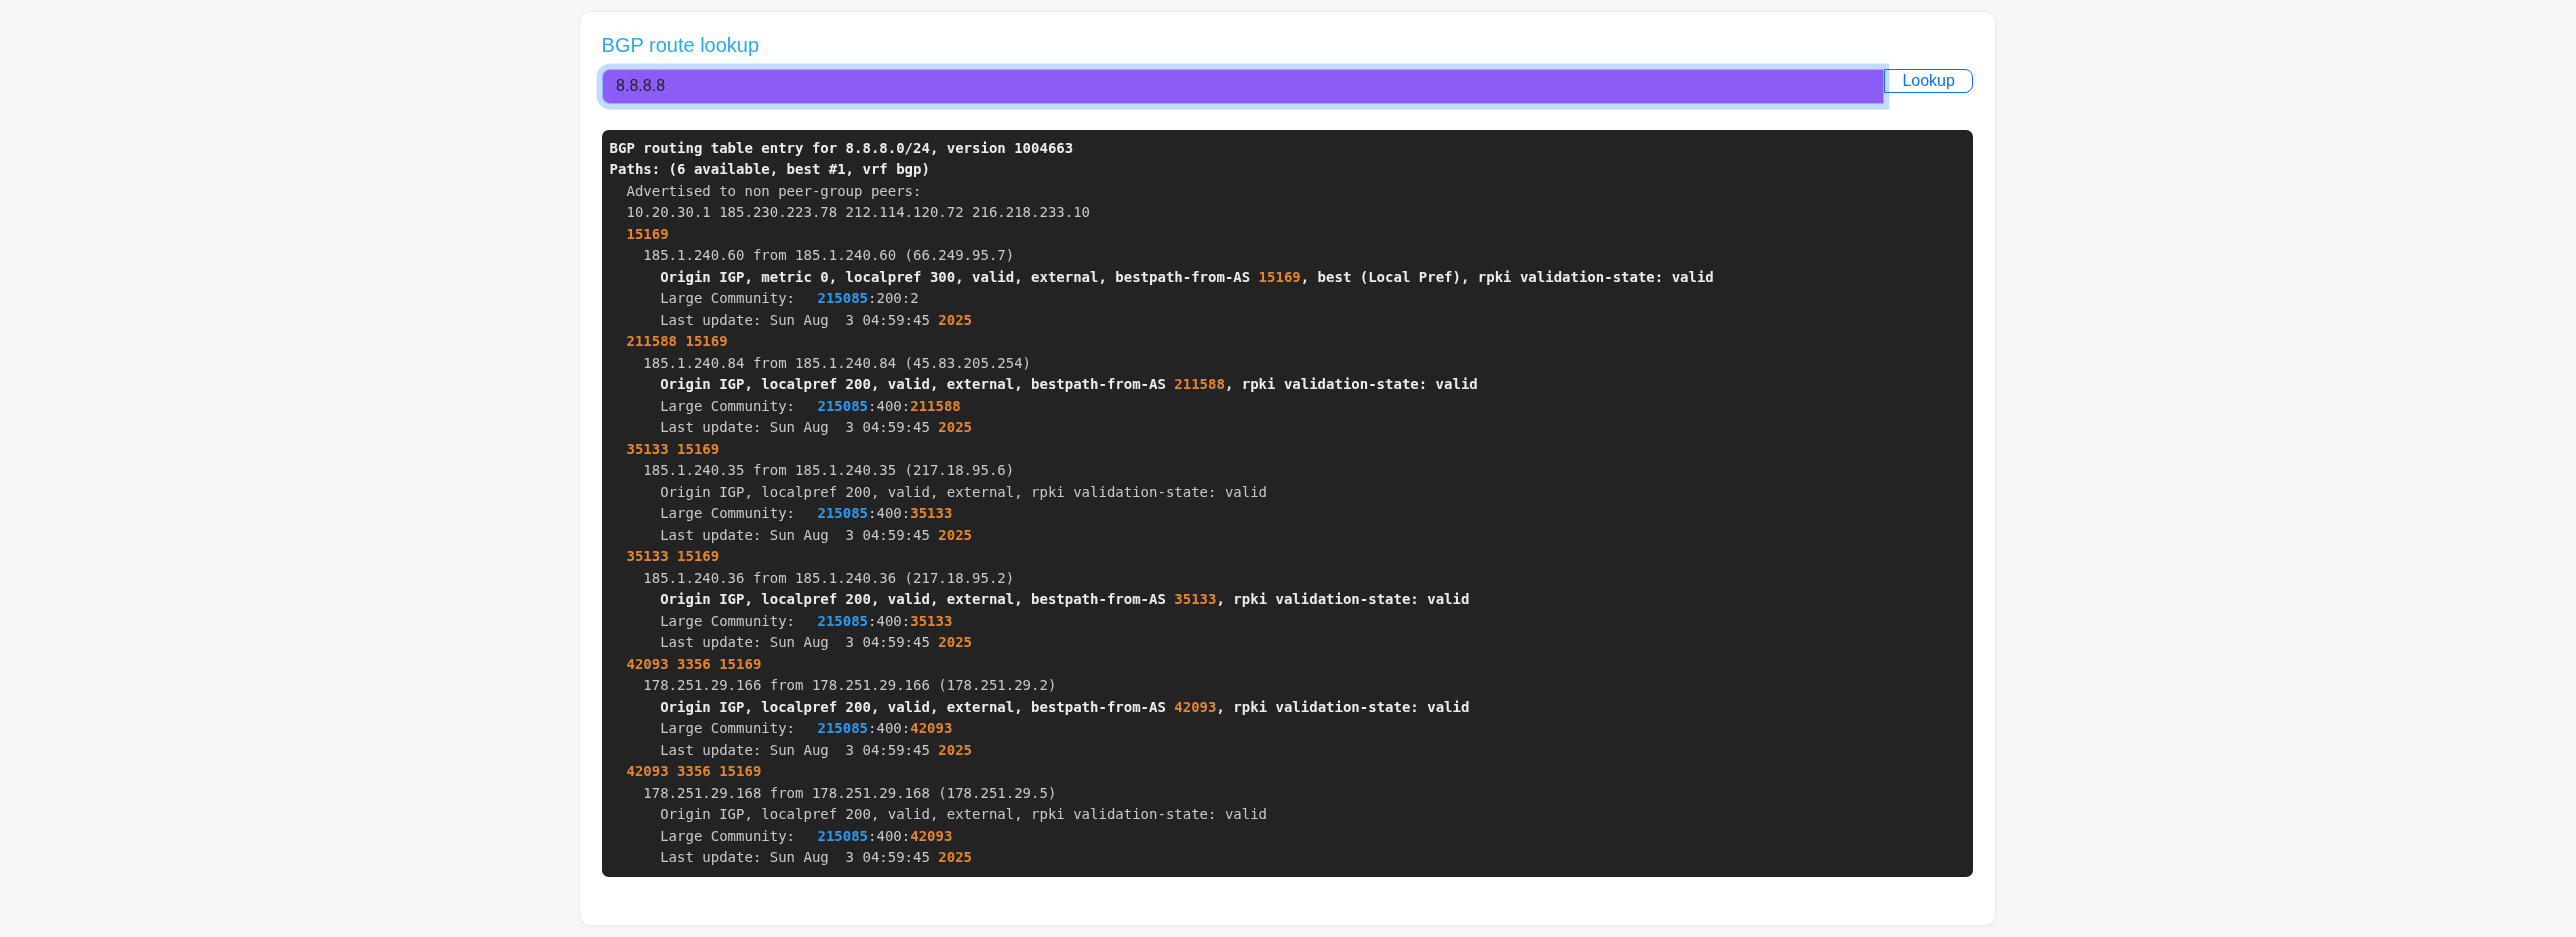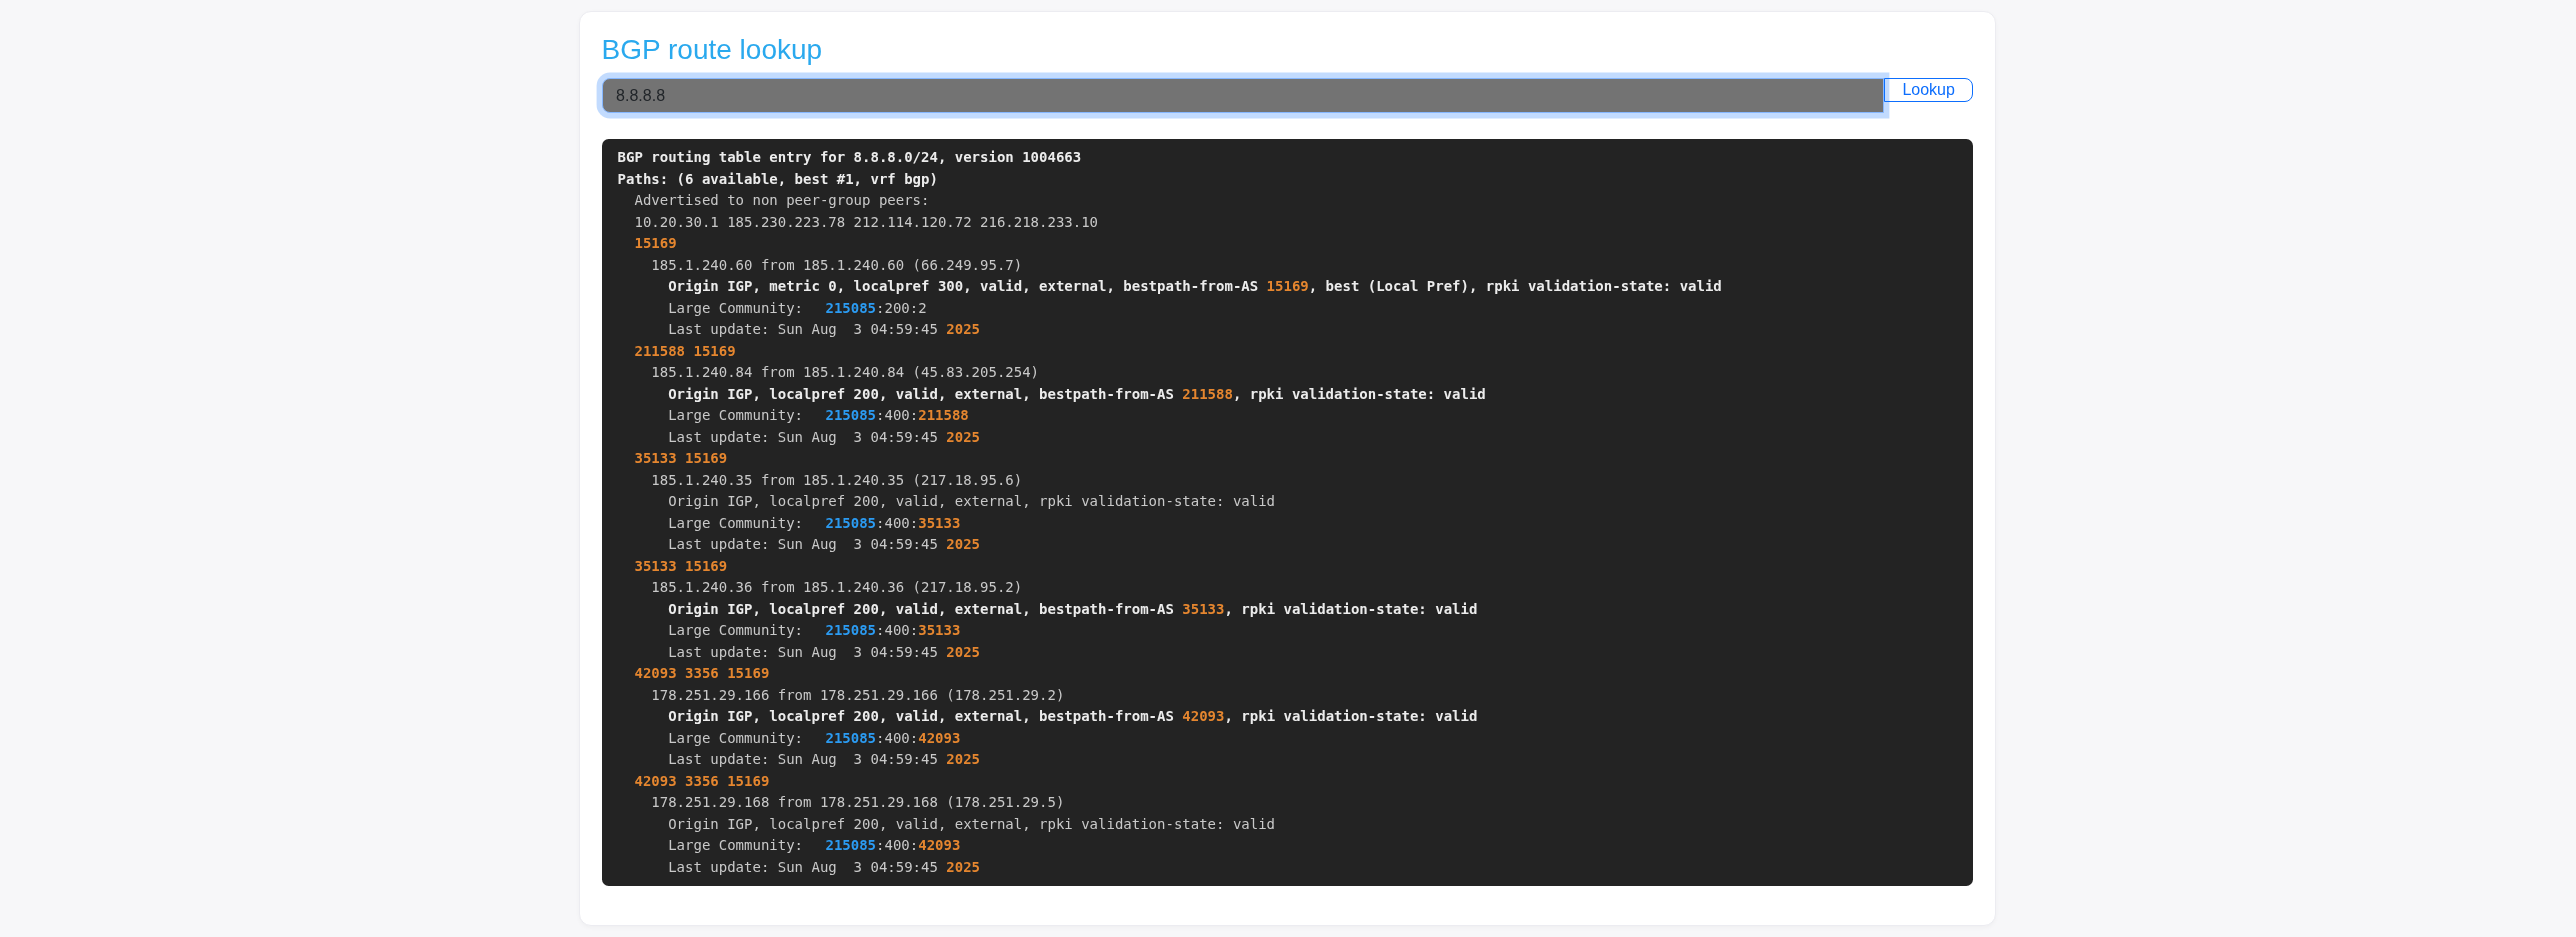--- a/index.html
+++ b/index.html
@@ -32,21 +32,21 @@
     height: 915px;
     box-sizing: border-box;
     background: #ffffff;
     border: 0.7px solid var(--card-border);
     border-radius: 12px;
     padding: 21.6px;
     box-shadow: 0 1.3px 4px rgba(0,0,0,0.03);
   }
   .page-title {
     margin: 0 0 11.5px 0;
-    font-size: 28px;
+    font-size: 20px;
     line-height: 1.2;
     font-weight: 500;
     color: var(--title-accent);
   }
   .lookup-group {
     display: flex;
     height: 35px;
     position: relative;
   }
   .route-input {
@@ -56,42 +56,42 @@
     border: 1.3px solid var(--focus-border);
     border-radius: 8px 0 0 8px;
     box-shadow: 0 0 0 5.4px var(--focus-ring);
     font-family: "Liberation Sans", sans-serif;
     font-size: 16px;
     color: #212529;
     padding: 0 13.5px;
     outline: none;
     position: relative;
     z-index: 2;
-    background: #737373;
+    background: #8b5cf6;
   }
   .lookup-btn {
     box-sizing: border-box;
     height: 24px;
     border: 1.3px solid var(--primary);
     background: #ffffff;
     color: var(--primary);
     font-family: "Liberation Sans", sans-serif;
     font-size: 16px;
     padding: 0 17.5px;
     border-radius: 0 8px 8px 0;
     position: relative;
     z-index: 1;
     cursor: pointer;
   }
   .terminal {
     margin-top: 26px;
     box-sizing: border-box;
     background: var(--term-bg);
     border-radius: 6.7px;
-    padding: 8px 16px;
+    padding: 8px 8px;
     font-family: "DejaVu Sans Mono", monospace;
     font-size: 14px;
     line-height: 21.5px;
     color: var(--term-fg);
     overflow: hidden;
   }
   .terminal .tl { white-space: pre; }
   .terminal .tl.b { font-weight: bold; color: var(--term-bold); }
   .terminal span.b { font-weight: bold; }
   .terminal .orange { color: var(--orange); }

